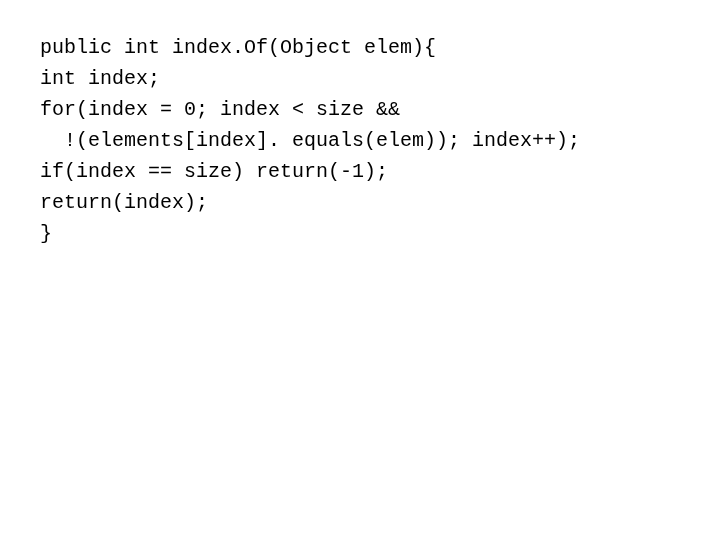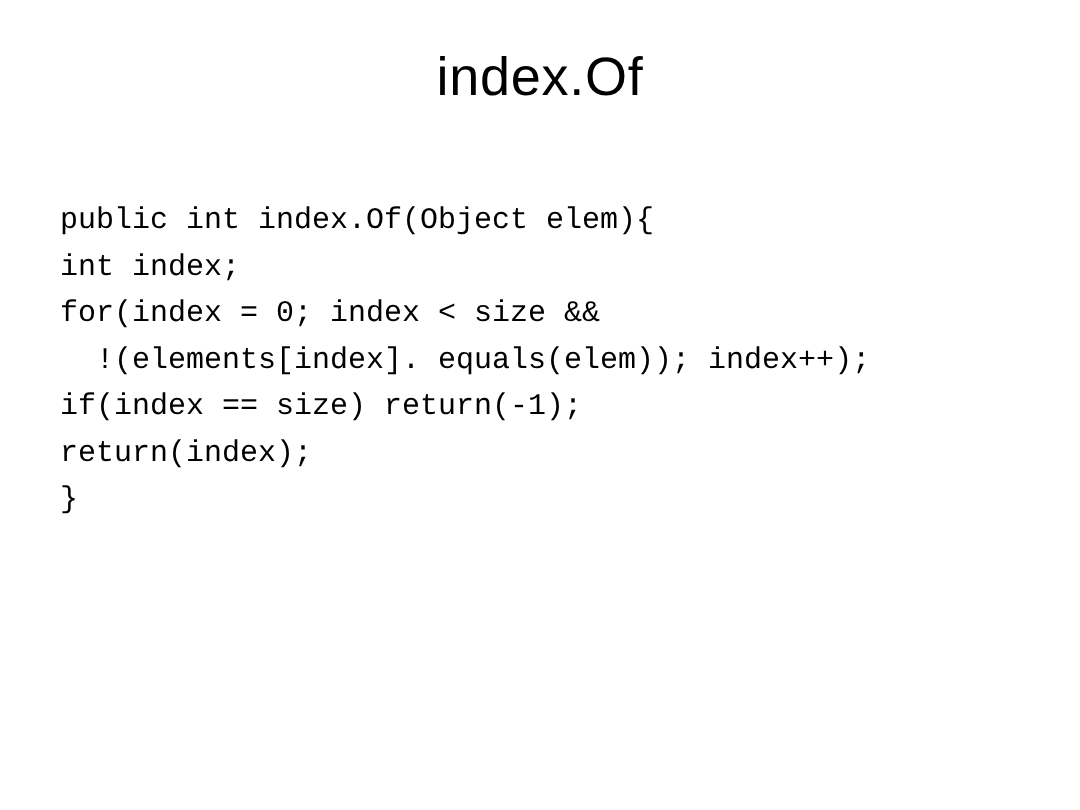--- a/index.html
+++ b/index.html
@@ -30,21 +30,20 @@
     font-size: 20px;
     line-height: 1.55;
     white-space: pre;
     margin-top: 12px;
   }
 </style>
 </head>
 <body>
 
 <div class="slide">
-  <div class="title">index.Of</div>
 
   <div class="code"><span>public int index.Of(Object elem){</span>
 <span>int index;</span>
 <span>for(index = 0; index &lt; size &amp;&amp;</span>
 <span>  !(elements[index]. equals(elem)); index++);</span>
 <span>if(index == size) return(-1);</span>
 <span>return(index);</span>
 <span>}</span></div>
 </div>
 

